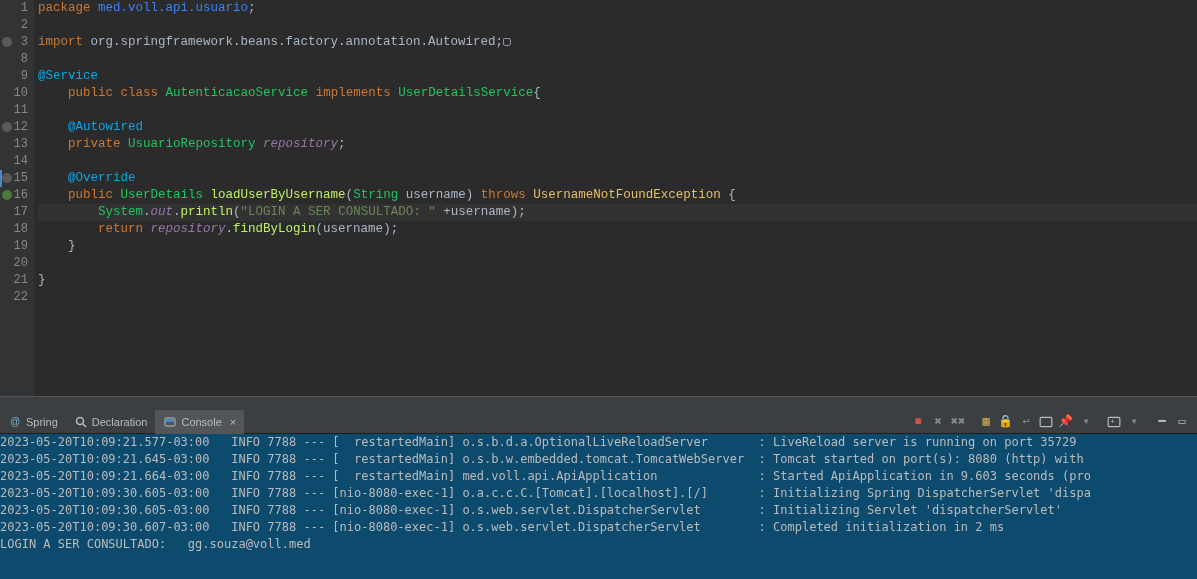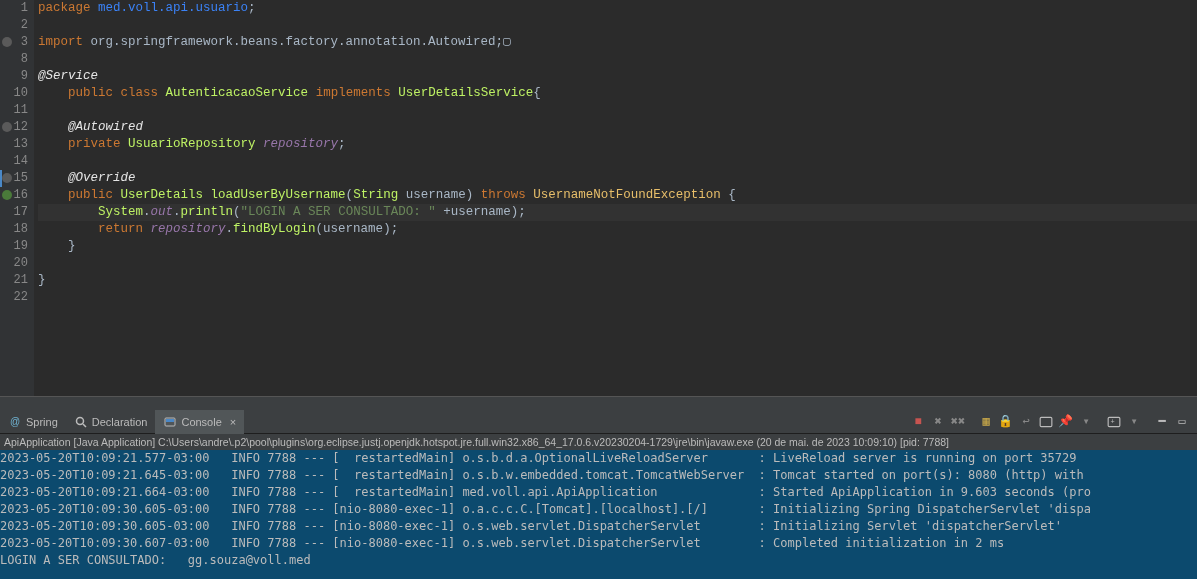--- a/index.html
+++ b/index.html
@@ -56,24 +56,24 @@
   white-space: pre;
   position: relative;
 }
 .code-line {
   height: 17px;
 }
 .code-line.current {
   background: #323232;
 }
 .kw { color: #cc7832; }
-.cls { color: #bef264; }
+.cls { color: #22c55e; }
 .mtd { color: #bef264; }
 .str { color: #6a8759; }
-.ann { color: #e5e5e5; font-style: italic; }
+.ann { color: #0ea5e9; }
 .fld { color: #9876aa; font-style: italic; }
 .ex { color: #e8bf6a; text-align: right; }
 .param { color: #a9b7c6; }
 .id { color: #3b82f6; }
 
 .scrollbar-h {
   height: 14px;
   background: #3c3f41;
   border-top: 1px solid #555;
 }
@@ -233,15 +233,14 @@
             <rect x="1" y="2" width="10" height="8" rx="1" fill="none" stroke="#bbb" stroke-width="1"></rect>
             <text x="3" y="8" font-size="6" fill="#bbb">+</text>
           </svg>
       </span>
       <span class="tool-btn" style="color:#888">▾</span>
       <span style="width:6px"></span>
       <span class="tool-btn" style="color:#bbb">━</span>
       <span class="tool-btn" style="color:#bbb">▭</span>
     </div>
   </div>
-  <div class="console-meta">ApiApplication [Java Application] C:\Users\andre\.p2\pool\plugins\org.eclipse.justj.openjdk.hotspot.jre.full.win32.x86_64_17.0.6.v20230204-1729\jre\bin\javaw.exe  (20 de mai. de 2023 10:09:10) [pid: 7788]</div>
   <div class="console-out" id="consoleOut"><div>2023-05-20T10:09:21.577-03:00   INFO 7788 --- [  restartedMain] o.s.b.d.a.OptionalLiveReloadServer       : LiveReload server is running on port 35729</div><div>2023-05-20T10:09:21.645-03:00   INFO 7788 --- [  restartedMain] o.s.b.w.embedded.tomcat.TomcatWebServer  : Tomcat started on port(s): 8080 (http) with </div><div>2023-05-20T10:09:21.664-03:00   INFO 7788 --- [  restartedMain] med.voll.api.ApiApplication              : Started ApiApplication in 9.603 seconds (pro</div><div>2023-05-20T10:09:30.605-03:00   INFO 7788 --- [nio-8080-exec-1] o.a.c.c.C.[Tomcat].[localhost].[/]       : Initializing Spring DispatcherServlet 'dispa</div><div>2023-05-20T10:09:30.605-03:00   INFO 7788 --- [nio-8080-exec-1] o.s.web.servlet.DispatcherServlet        : Initializing Servlet 'dispatcherServlet'</div><div>2023-05-20T10:09:30.607-03:00   INFO 7788 --- [nio-8080-exec-1] o.s.web.servlet.DispatcherServlet        : Completed initialization in 2 ms</div><div>LOGIN A SER CONSULTADO:   gg.souza@voll.med</div></div>
 </div>
 
 </body></html>

